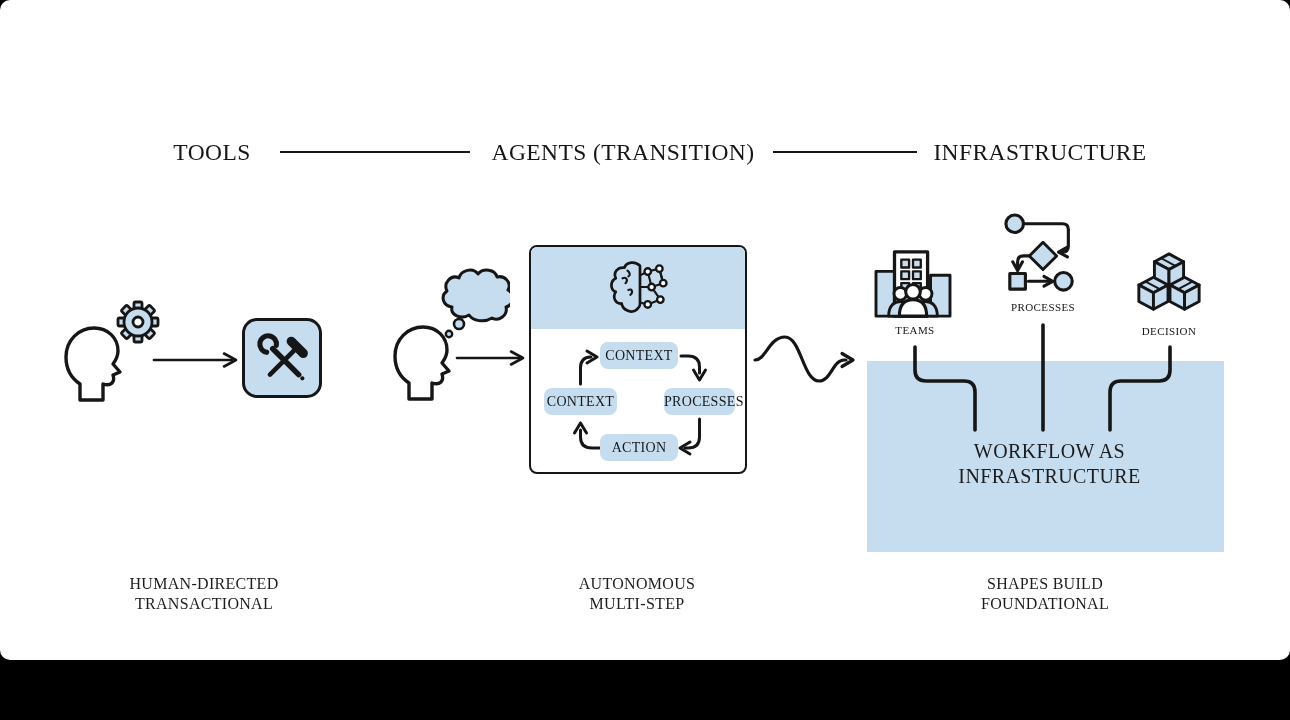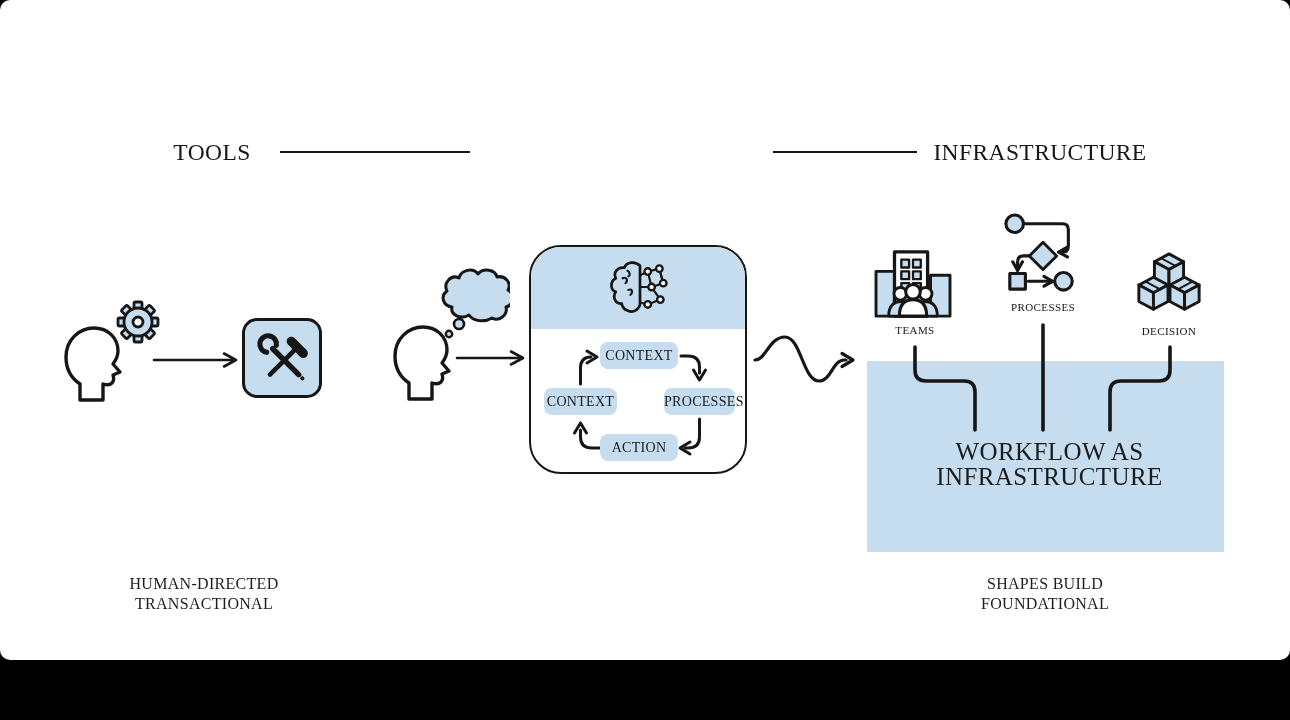--- a/index.html
+++ b/index.html
@@ -24,53 +24,54 @@
     font-size:16px;line-height:19.5px;font-weight:500;letter-spacing:0.3px;
     color:#1d1d1d;white-space:nowrap;
   }
   .tools-box{
     position:absolute;left:242px;top:318px;width:80px;height:80px;
     border:3px solid var(--ink);border-radius:15px;background:var(--accent);
     box-sizing:border-box;
   }
   .agent-box{
     position:absolute;left:529px;top:245px;width:218px;height:229px;
-    border:2.6px solid var(--ink);border-radius:32px;background:#fff;
+    border:2.6px solid var(--ink);border-radius:8px;background:#fff;
     box-sizing:border-box;overflow:hidden;
   }
   .agent-box-header{position:absolute;left:0;top:0;right:0;height:82px;background:var(--accent);}
   .loop-badge{
     position:absolute;background:var(--accent);border-radius:8px;height:27px;
     line-height:27px;text-align:center;font-size:14px;font-weight:500;
     letter-spacing:0.3px;color:#17181a;
   }
   .workflow-box{
     position:absolute;left:867px;top:361px;width:357px;height:191px;
     background:var(--accent);
   }
   .workflow-text{
     position:absolute;left:0;right:0;top:78px;text-align:center;
-    font-size:25px;line-height:25px;font-weight:500;letter-spacing:0.4px;
+    font-size:20px;line-height:25px;font-weight:500;letter-spacing:0.4px;
     color:#1b1c1e;
     margin-left:8px;
   }
   
   .sk{stroke:var(--ink);stroke-linecap:round;stroke-linejoin:round;}
   .fb{fill:var(--accent);}
   .fw{fill:#fff;}
   .fn{fill:none;}
   .fi{fill:var(--ink);}
 </style>
 </head>
 <body>
 
 <div class="stage-canvas" style="background: rgb(255, 255, 255);">
 
   <div class="hdr-label" style="left:212px">TOOLS</div>
   <div class="hdr-line" style="left:280px;width:190px"></div>
+  <div class="hdr-label" style="left:623px">AGENTS (TRANSITION)</div>
   <div class="hdr-line" style="left:773px;width:144px"></div>
   <div class="hdr-label" style="left:1040px">INFRASTRUCTURE</div>
 
   <svg class="abs" style="left:58px;top:298px" width="105" height="105" viewBox="0 0 105 105">
 
     <path class="fw sk" stroke-width="3.4" d="M 22,102 L 22,86 C 13,80 8,70 8,59 C 8,42 21,30 36,30 C 50,30 60,40 60,53
          C 60,58 58,62 55,66 L 62,74 L 55,77 C 56,80 56,83 54,85 C 52,87 48,87 45,86 L 45,102 Z"></path>
 
     <g transform="translate(80,24)">
       <g class="fb sk" stroke-width="2.8">
@@ -169,20 +170,24 @@
         <path d="M49.5,176 L43.5,186 M49.5,176 L55.5,186"></path>
       </g>
     </svg>
 
     <div class="loop-badge" style="left:69px;top:95px;width:78px">CONTEXT</div>
     <div class="loop-badge" style="left:133px;top:141px;width:71px">PROCESSES</div>
     <div class="loop-badge" style="left:13px;top:141px;width:73px">CONTEXT</div>
     <div class="loop-badge" style="left:69px;top:187px;width:78px">ACTION</div>
   </div>
 
+  <div class="caption" style="left:637px">
+    <span>AUTONOMOUS</span><br>
+    <span>MULTI-STEP</span>
+  </div>
 
   <svg class="abs" style="left:750px;top:330px" width="110" height="60" viewBox="0 0 110 60">
     <path class="fn sk" stroke-width="3.2" d="M5,30 C 16,30 19,7 35,7 C 51,7 53,51 69,51 C 81,51 83,30 94,30 L96,30"></path>
     <path class="fn sk" stroke-width="3.2" d="M103,30 L92,23.5 M103,30 L92,36.5"></path>
   </svg>
 
   <svg class="abs" style="left:872px;top:248px" width="82" height="74" viewBox="0 0 84 76">
     <rect class="fb sk" stroke-width="3" x="4" y="24" width="20" height="46"></rect>
     <rect class="fb sk" stroke-width="3" x="60" y="28" width="20" height="42"></rect>
     <rect class="fw sk" stroke-width="3.4" x="23" y="4" width="34" height="66"></rect>

